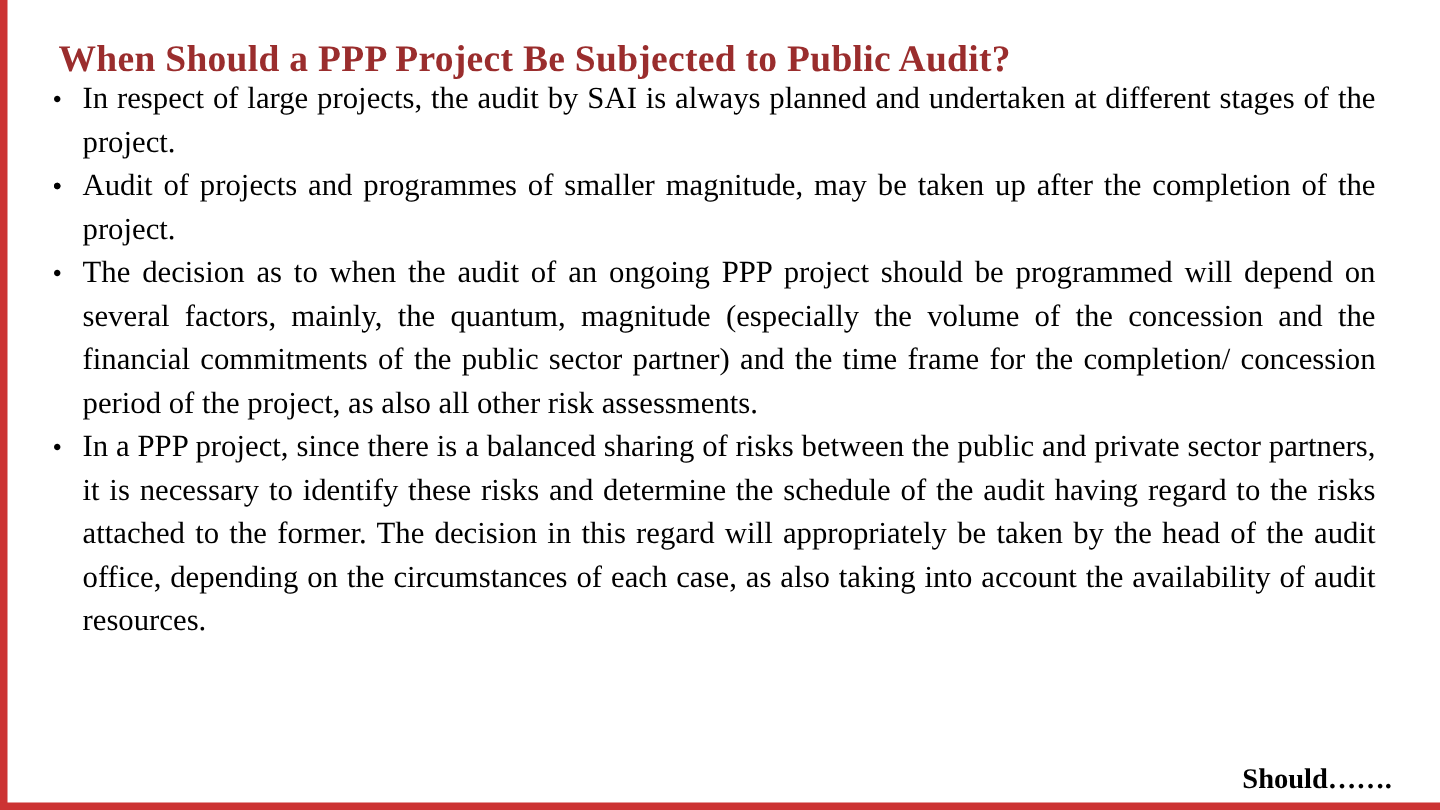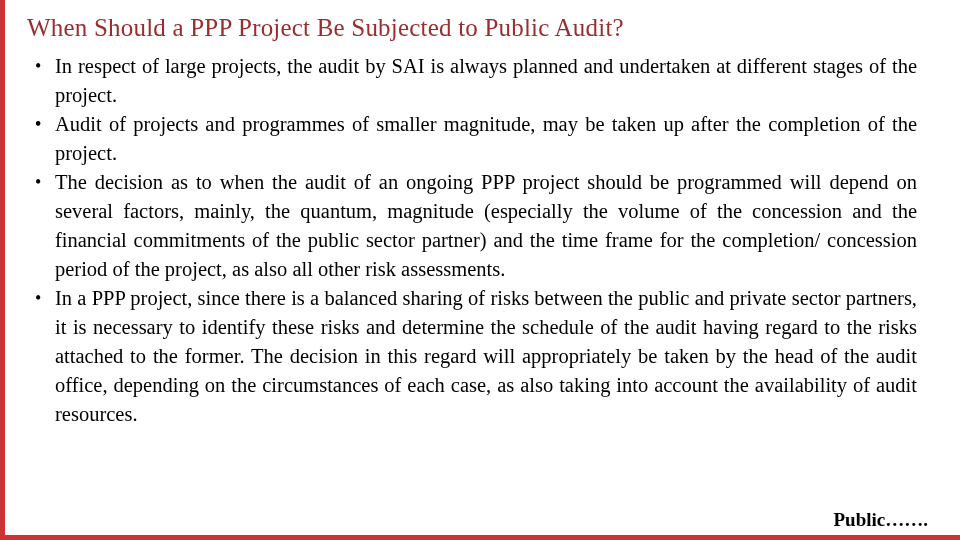--- a/index.html
+++ b/index.html
@@ -24,24 +24,24 @@
   .border-bottom {
     position: absolute;
     left: 0; bottom: 0;
     width: 960px; height: 5px;
     background: var(--accent, #cc3333);
   }
   .title {
     position: absolute;
     left: 27px;
     top: 14px;
-    margin: 0;
+    margin: 12px;
     width: 900px;
     font-size: 25px;
-    font-weight: normal;
+    font-weight: bold;
     color: var(--title-color, #9a2d2d);
     letter-spacing: 0.2px;
   }
   .bullets {
     position: absolute;
     left: 27px;
     top: 52px;
     width: 890px;
     margin: 0;
     padding: 0;
@@ -94,14 +94,14 @@
     <li>
       <span class="marker">•</span>
       <span>The decision as to when the audit of an ongoing PPP project should be programmed will depend on several factors, mainly, the quantum, magnitude (especially the volume of the concession and the financial commitments of the public sector partner) and the time frame for the completion/ concession period of the project, as also all other risk assessments.</span>
     </li>
     <li>
       <span class="marker">•</span>
       <span>In a PPP project, since there is a balanced sharing of risks between the public and private sector partners, it is necessary to identify these risks and determine the schedule of the audit having regard to the risks attached to the former. The decision in this regard will appropriately be taken by the head of the audit office, depending on the circumstances of each case, as also taking into account the availability of audit resources.</span>
     </li>
   </ul>
 
-  <div class="footer">Public…….</div>
+  <div class="footer">Should…….</div>
 </div>
 
 </body></html>

